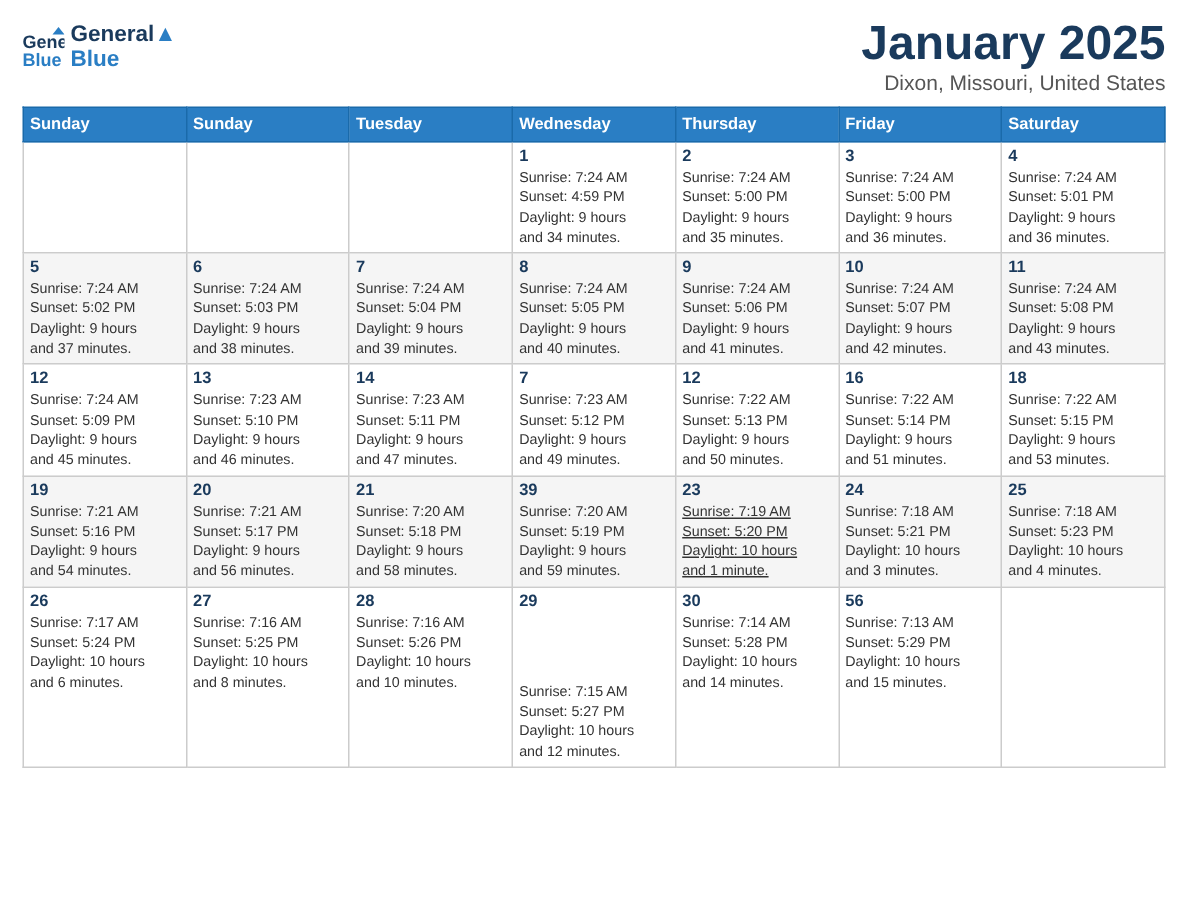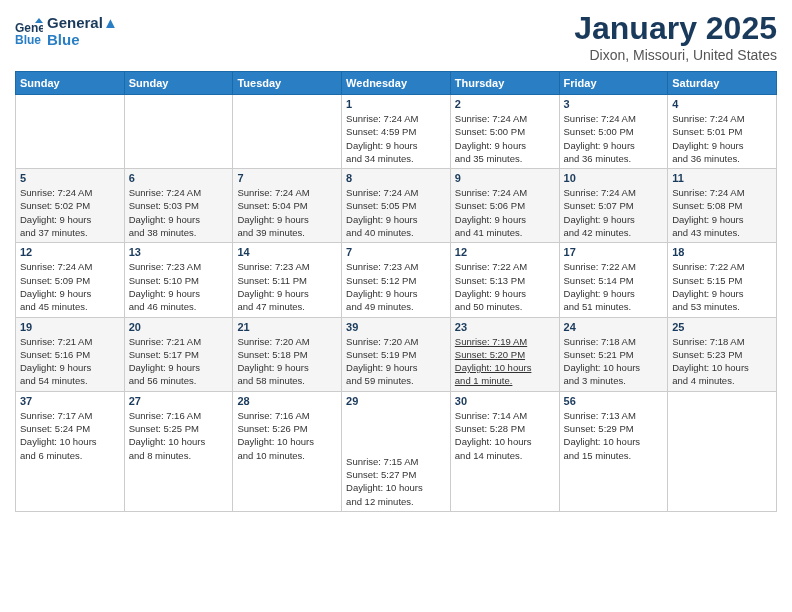--- a/index.html
+++ b/index.html
@@ -235,21 +235,21 @@
 and 49 minutes.</div>
           </td>
           <td>
             <div class="day-number">12</div>
             <div class="day-info" style="white-space: pre-line;">Sunrise: 7:22 AM
 Sunset: 5:13 PM
 Daylight: 9 hours
 and 50 minutes.</div>
           </td>
           <td>
-            <div class="day-number">17</div>
+            <div class="day-number">16</div>
             <div class="day-info" style="white-space: pre-line;">Sunrise: 7:22 AM
 Sunset: 5:14 PM
 Daylight: 9 hours
 and 51 minutes.</div>
           </td>
           <td>
             <div class="day-number">18</div>
             <div class="day-info" style="white-space: pre-line;">Sunrise: 7:22 AM
 Sunset: 5:15 PM
 Daylight: 9 hours
@@ -302,21 +302,21 @@
           <td>
             <div class="day-number">25</div>
             <div class="day-info" style="white-space: pre-line;">Sunrise: 7:18 AM
 Sunset: 5:23 PM
 Daylight: 10 hours
 and 4 minutes.</div>
           </td>
         </tr>
         <tr>
           <td>
-            <div class="day-number">37</div>
+            <div class="day-number">26</div>
             <div class="day-info" style="white-space: pre-line;">Sunrise: 7:17 AM
 Sunset: 5:24 PM
 Daylight: 10 hours
 and 6 minutes.</div>
           </td>
           <td>
             <div class="day-number">27</div>
             <div class="day-info" style="white-space: pre-line;">Sunrise: 7:16 AM
 Sunset: 5:25 PM
 Daylight: 10 hours

